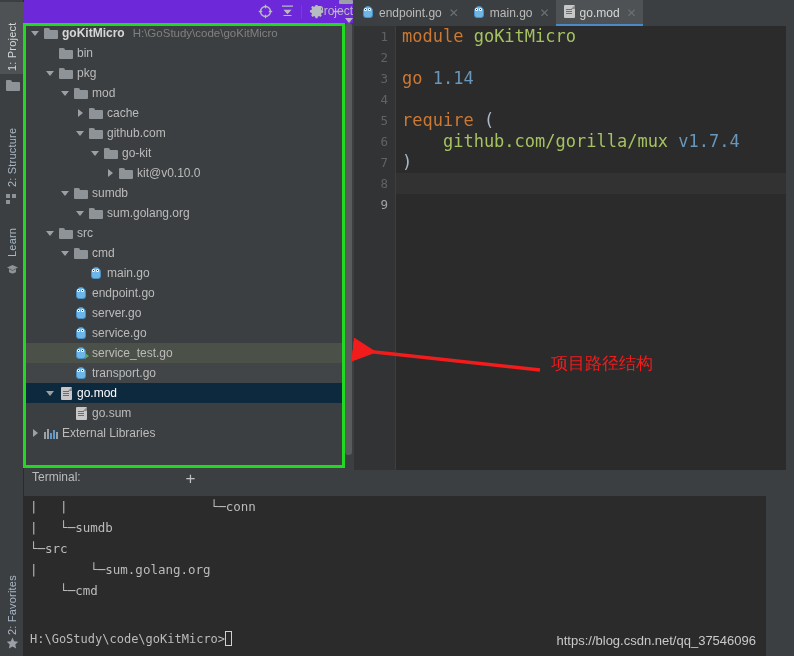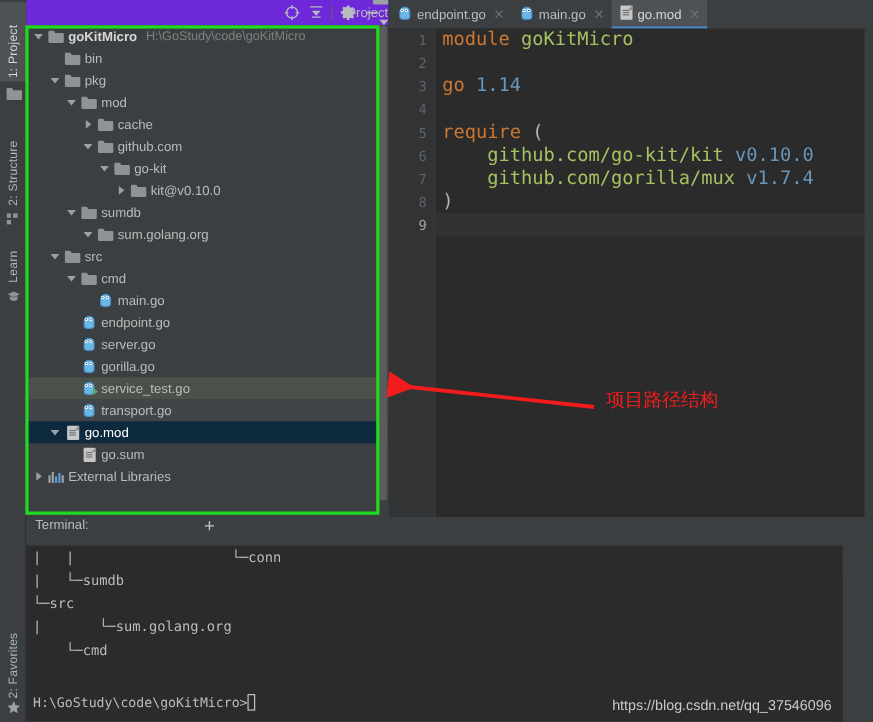--- a/index.html
+++ b/index.html
@@ -401,21 +401,21 @@
             <span class="twist"></span>
             <span class="ico">
               <span class="gofile">
                 <span class="body"></span>
                 <span class="e1"></span>
                 <span class="e2"></span>
                 <span class="p1"></span>
                 <span class="p2"></span>
               </span>
             </span>
-            <span class="lbl">gorilla.go</span>
+            <span class="lbl">service.go</span>
           </div>
           <div class="trow hover">
             <span style="display: inline-block; min-width: 34px;"></span>
             <span class="twist"></span>
             <span class="ico">
               <span class="gofile">
                 <span class="body"></span>
                 <span class="e1"></span>
                 <span class="e2"></span>
                 <span class="p1"></span>
@@ -520,21 +520,20 @@
         <div class="gln">8</div>
         <div class="gln cur">9</div>
       </div>
     <div class="gutter-sep"></div>
     <div class="code" id="editor-code">
         <div class="cl"><span class="kw">module </span><span class="mod">goKitMicro</span></div>
         <div class="cl">&nbsp;</div>
         <div class="cl"><span class="kw">go </span><span class="num">1.14</span></div>
         <div class="cl">&nbsp;</div>
         <div class="cl"><span class="kw">require </span><span class="pun">(</span></div>
-        <div class="cl"><span class="mod">    github.com/go-kit/kit </span><span class="num">v0.10.0</span></div>
         <div class="cl"><span class="mod">    github.com/gorilla/mux </span><span class="num">v1.7.4</span></div>
         <div class="cl"><span class="pun">)</span></div>
         <div class="cl cur">&nbsp;</div>
       </div>
     <div class="editor-rightpad"></div>
   </div>
 
   <div class="termpanel">
     <div class="termhdr">
       <span class="lab">Terminal:</span>

